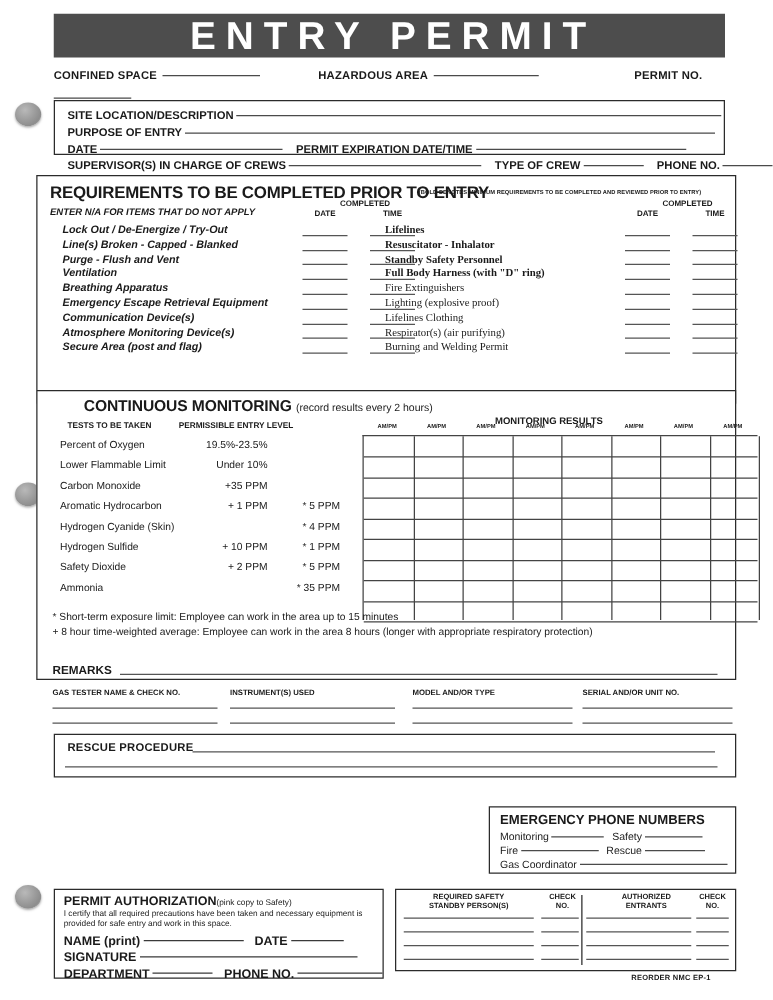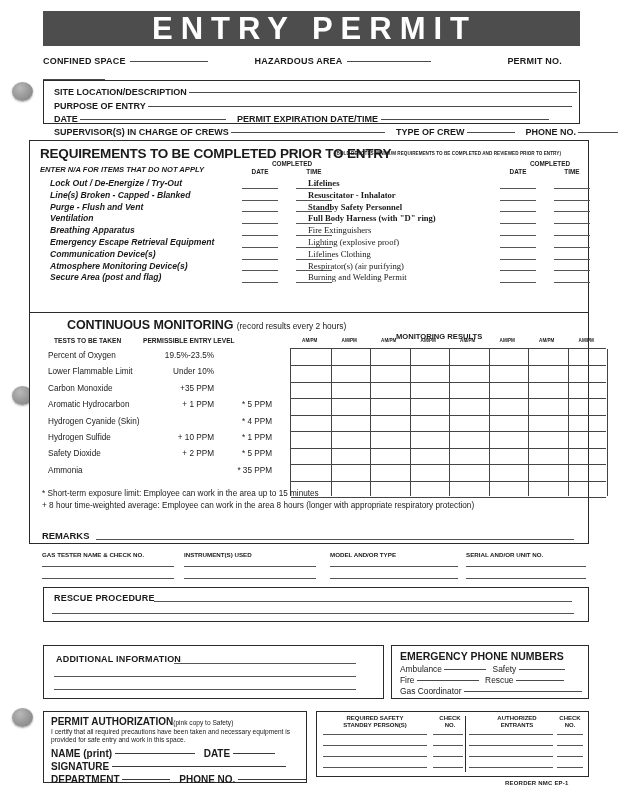--- a/index.html
+++ b/index.html
@@ -293,31 +293,25 @@
       <div class="gasline" style="left: 466px; top: 566px; width: 120px;"></div>
       <div class="gasline" style="left: 466px; top: 578px; width: 120px;"></div>
     </div>
 
   <div class="box" id="box-rescue">
     <div style="position:absolute;left:10px;top:5px;" class="lbl">RESCUE PROCEDURE</div>
     <div class="gasline" style="left:110px;top:13px;width:418px;"></div>
     <div class="gasline" style="left:8px;top:25px;width:522px;"></div>
   </div>
 
-  <div class="box" id="box-addl">
-    <div style="position:absolute;left:12px;top:8px;" class="lbl">ADDITIONAL INFORMATION</div>
-    <div class="gasline" style="left:130px;top:17px;width:182px;"></div>
-    <div class="gasline" style="left:10px;top:30px;width:302px;"></div>
-    <div class="gasline" style="left:10px;top:43px;width:302px;"></div>
-  </div>
 
   <div class="box" id="box-phone">
     <div class="ep-title">EMERGENCY PHONE NUMBERS</div>
     <div class="ep-row" style="left:8px;top:18px;">
-      <span>Ambulance</span>
+      <span>Monitoring</span>
       <span class="ln" style="width:42px;"></span>
       <span style="margin-left:4px;">Safety</span>
       <span class="ln" style="width:46px;"></span>
     </div>
     <div class="ep-row" style="left:8px;top:29px;">
       <span>Fire</span>
       <span class="ln" style="width:62px;"></span>
       <span style="margin-left:4px;">Rescue</span>
       <span class="ln" style="width:48px;"></span>
     </div>

